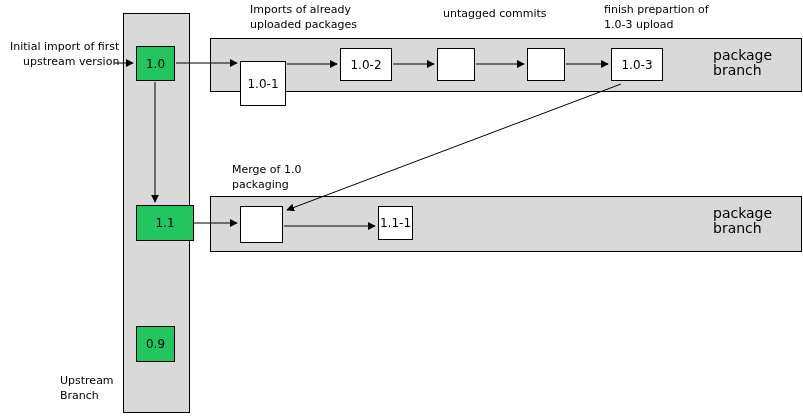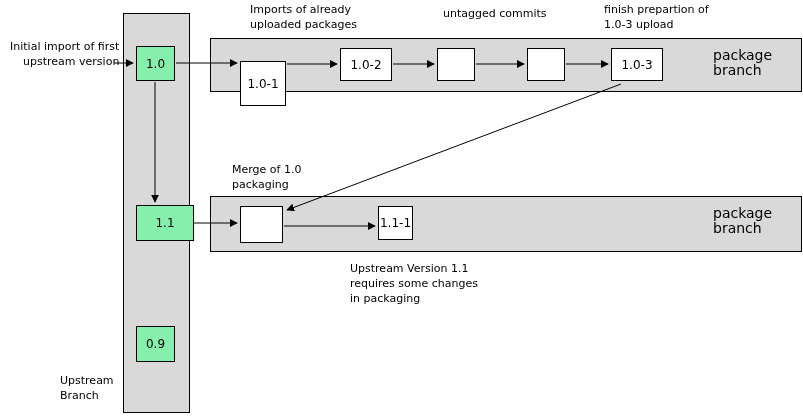--- a/index.html
+++ b/index.html
@@ -36,21 +36,21 @@
 
   .commit {
     position: absolute;
     border: 1px solid #000000;
     display: flex;
     align-items: center;
     justify-content: center;
     font-size: 12px;
     line-height: 1;
   }
-  .commit.green { background: #86efac; }
+  .commit.green { background: #22c55e; }
   .commit.white { background: #ffffff; }
 
   #c-1-0  { left: 136px; top: 46px;  width: 39px; height: 35px; }
   #c-1-1  { left: 136px; top: 205px; width: 58px; height: 36px; }
   #c-2-0  { left: 136px; top: 326px; width: 39px; height: 36px; }
 
   #c-1-0-1   { left: 240px; top: 61px;  width: 46px; height: 45px; }
   #c-1-0-2   { left: 340px; top: 48px;  width: 52px; height: 33px; }
   #c-empty-1 { left: 437px; top: 48px;  width: 38px; height: 33px; }
   #c-empty-2 { left: 527px; top: 48px;  width: 38px; height: 33px; }
@@ -131,19 +131,16 @@
 
   <div class="note" id="note-initial-import">Initial import of first
 upstream version</div>
   <div class="note" id="note-imports-uploaded">Imports of already
 uploaded packages</div>
   <div class="note" id="note-untagged">untagged commits</div>
   <div class="note" id="note-finish-prep">finish prepartion of
 1.0-3 upload</div>
   <div class="note" id="note-merge">Merge of 1.0
 packaging</div>
-  <div class="note" id="note-upstream-11">Upstream Version 1.1
-requires some changes
-in packaging</div>
   <div class="note" id="note-upstream-branch">Upstream
 Branch</div>
 
 </div>
 
 </body></html>

